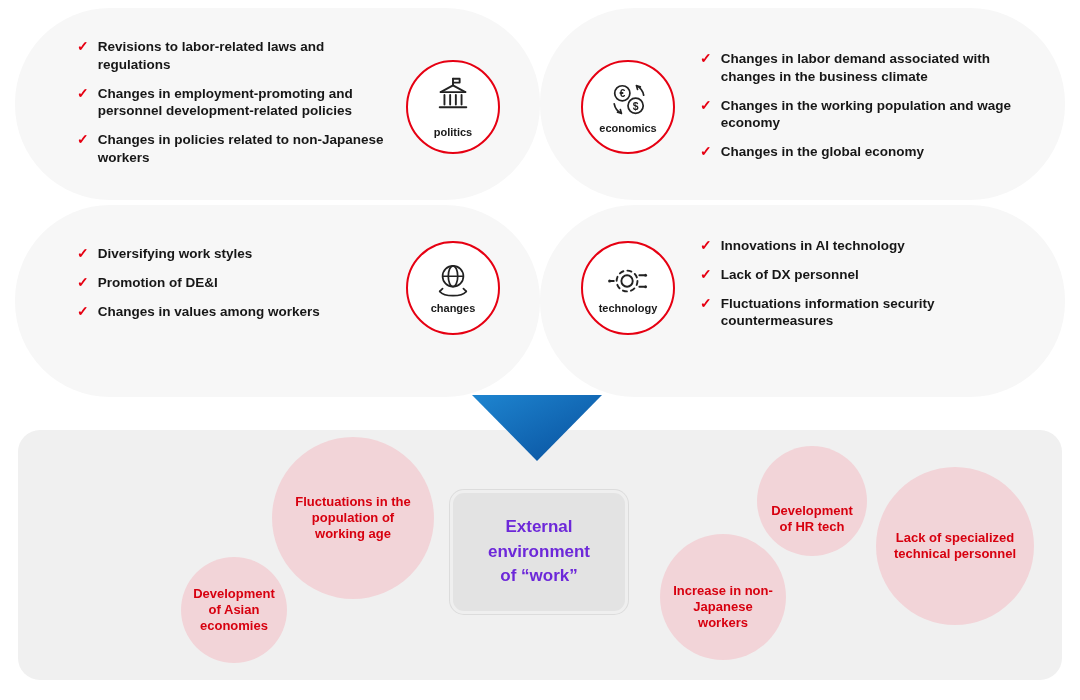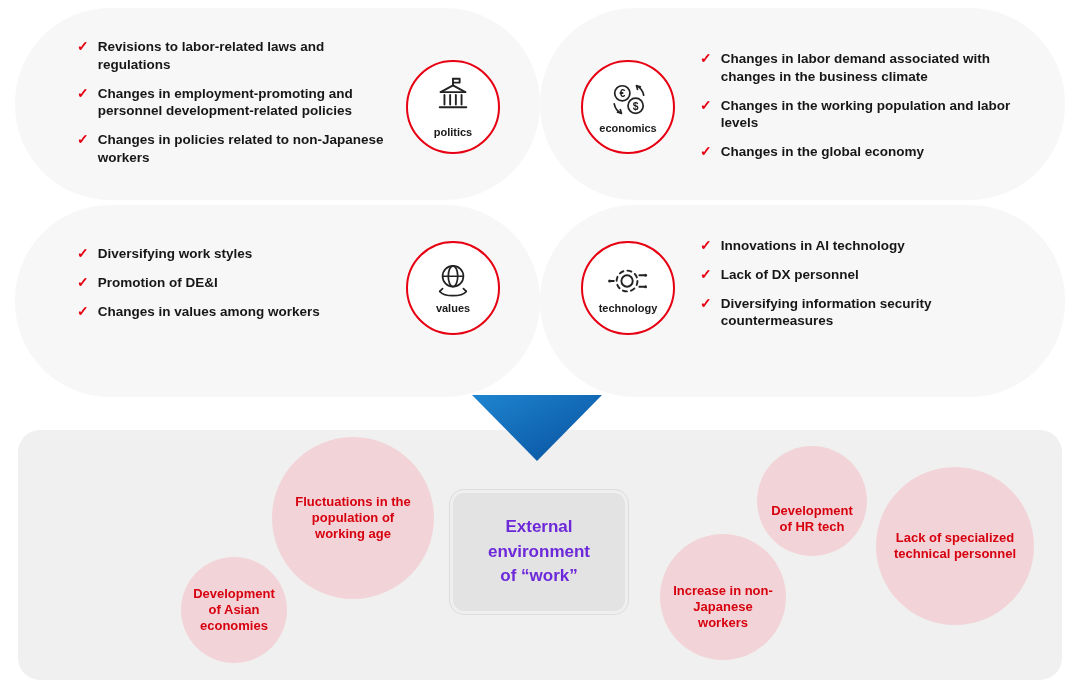--- a/index.html
+++ b/index.html
@@ -83,21 +83,21 @@
   </div>
 
   <div class="quad q-tr">
     <ul class="bullets bl-economics">
       <li>
         <span class="check">✓</span>
         <span class="bt">Changes in labor demand associated with changes in the business climate</span>
       </li>
       <li>
         <span class="check">✓</span>
-        <span class="bt">Changes in the working population and labor levels</span>
+        <span class="bt">Changes in the working population and wage economy</span>
       </li>
       <li>
         <span class="check">✓</span>
         <span class="bt">Changes in the global economy</span>
       </li>
     </ul>
   </div>
 
   <div class="quad q-bl">
     <ul class="bullets bl-society">
@@ -121,21 +121,21 @@
       <li>
         <span class="check">✓</span>
         <span class="bt">Innovations in AI technology</span>
       </li>
       <li>
         <span class="check">✓</span>
         <span class="bt">Lack of DX personnel</span>
       </li>
       <li>
         <span class="check">✓</span>
-        <span class="bt">Diversifying information security countermeasures</span>
+        <span class="bt">Fluctuations information security countermeasures</span>
       </li>
     </ul>
   </div>
 
   <div class="pest-circle" style="left:406px;top:60px;gap:14px;">
     <svg class="pc-icon" width="38" height="36" viewBox="0 0 40 36">
       <g stroke="#222" stroke-width="2" fill="none" stroke-linecap="round" stroke-linejoin="round">
         <line x1="20" y1="9" x2="20" y2="2"></line>
         <polyline points="20,2 27,2 27,6 20,6"></polyline>
         <polyline points="7,16 20,9 33,16"></polyline>
@@ -169,21 +169,21 @@
   <div class="pest-circle" style="left:406px;top:241px;">
     <svg class="pc-icon" width="38" height="36" viewBox="0 0 40 38">
       <g stroke="#222" stroke-width="1.8" fill="none" stroke-linecap="round">
         <circle cx="20" cy="14" r="11"></circle>
         <ellipse cx="20" cy="14" rx="5" ry="11"></ellipse>
         <line x1="9.5" y1="14" x2="30.5" y2="14"></line>
         <path d="M6 30 c5 6 23 6 28 0"></path>
         <path d="M6 30 l3 -3 M34 30 l-3 -3"></path>
       </g>
     </svg>
-    <span class="pc-label">values</span>
+    <span class="pc-label">changes</span>
   </div>
 
   <div class="pest-circle" style="left:581px;top:241px;">
     <svg class="pc-icon" width="40" height="36" viewBox="0 0 42 38">
       <g stroke="#222" stroke-width="2" fill="none" stroke-linecap="round">
         <circle cx="20" cy="19" r="6"></circle>
         <circle cx="20" cy="19" r="11" stroke-dasharray="4.3 4.35"></circle>
         <line x1="33" y1="13" x2="38" y2="13"></line>
         <line x1="33" y1="25" x2="38" y2="25"></line>
         <line x1="2" y1="19" x2="6" y2="19"></line>

